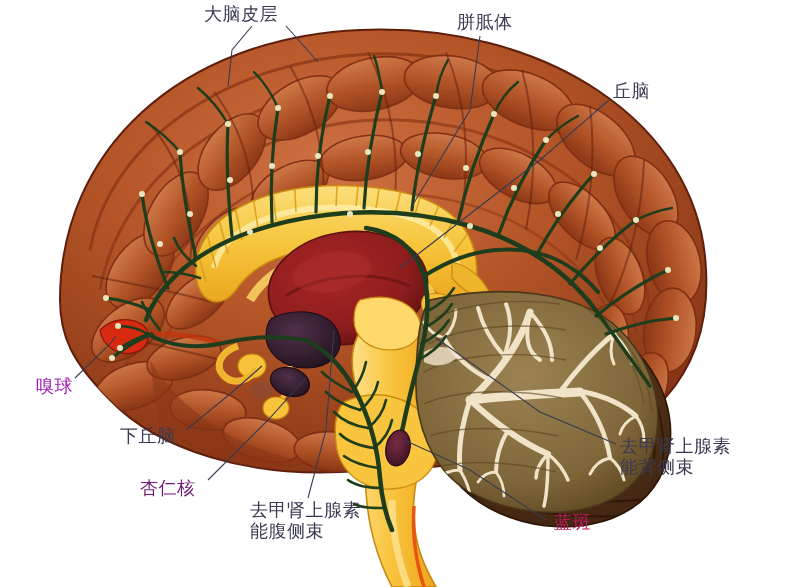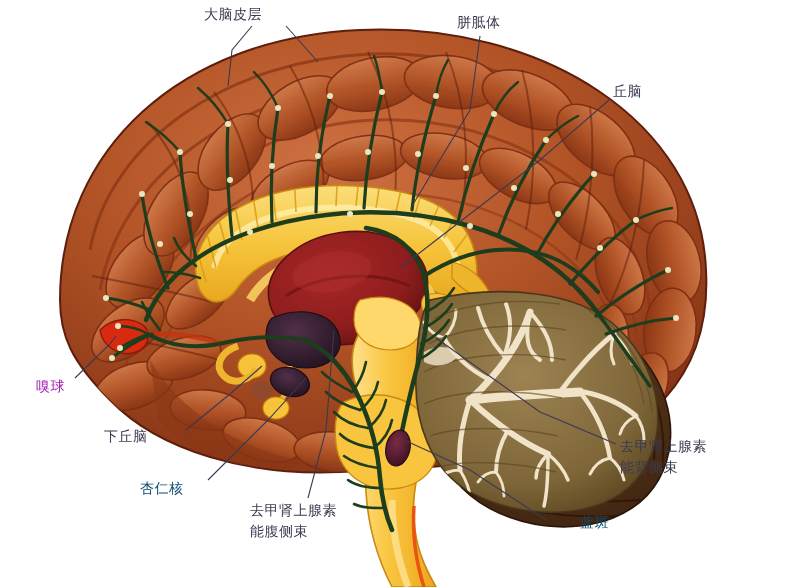--- a/index.html
+++ b/index.html
@@ -1,20 +1,20 @@
 <!DOCTYPE html>
 <html><head>
 <meta charset="utf-8">
 <style>
   html,body{margin:0;padding:0;background:#fff;}
   body{width:809px;height:587px;overflow:hidden;
        font-family:"DejaVu Sans","Liberation Sans",sans-serif;}
   #stage{position:relative;width:809px;height:587px;background:#ffffff;}
   #art{position:absolute;left:0;top:0;width:809px;height:587px;}
-  .lbl{position:absolute;color:#3a3a52;font-size:14px;line-height:21px;
+  .lbl{position:absolute;color:#3a3a52;font-size:18px;line-height:21px;
        letter-spacing:.5px;white-space:pre;font-family:Liberation Sans, sans-serif;}
 </style>
 </head>
 <body>
 
 <div id="stage">
 
   <svg id="art" viewBox="0 0 809 587">
     <defs>
       <radialGradient id="gCtx" cx="42%" cy="32%" r="78%">
@@ -415,22 +415,22 @@
         <polyline points="616,444 540,412 436,338" fill="none" stroke="#3a3a52" stroke-width="1.1"></polyline>
         <polyline points="546,520 470,470 404,440" fill="none" stroke="#3a3a52" stroke-width="1.1"></polyline>
       </g>
   </svg>
 
   <div id="labels">
       <div class="lbl" style="left: 204px; top: 4px; color: rgb(58, 58, 82);">大脑皮层</div>
       <div class="lbl" style="left: 457px; top: 12px; color: rgb(58, 58, 82);">胼胝体</div>
       <div class="lbl" style="left: 613px; top: 81px; color: rgb(58, 58, 82);">丘脑</div>
       <div class="lbl" style="left: 36px; top: 376px; color: #a21caf;">嗅球</div>
-      <div class="lbl" style="left: 104px; top: 426px; color: rgb(58, 58, 82);">下丘脑</div>
-      <div class="lbl" style="left: 140px; top: 478px; color: #0c4a6e; text-align: right;">杏仁核</div>
+      <div class="lbl" style="left: 120px; top: 426px; color: rgb(58, 58, 82);">下丘脑</div>
+      <div class="lbl" style="left: 140px; top: 478px; color: #701a75; text-align: right;">杏仁核</div>
       <div class="lbl" style="left: 250px; top: 500px; color: rgb(58, 58, 82);">去甲肾上腺素
 能腹侧束</div>
       <div class="lbl" style="left: 620px; top: 436px; color: rgb(58, 58, 82);">去甲肾上腺素
 能背侧束</div>
-      <div class="lbl" style="left: 580px; top: 512px; color: #0c4a6e;">蓝斑</div>
+      <div class="lbl" style="left: 554px; top: 512px; color: #be185d;">蓝斑</div>
     </div>
 
 </div>
 
 </body></html>

